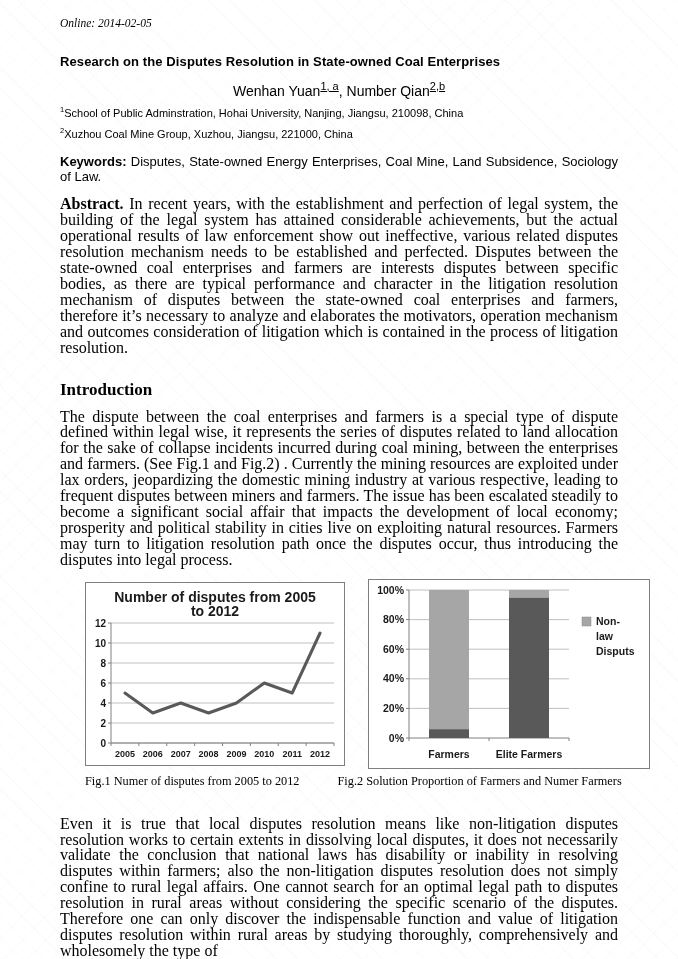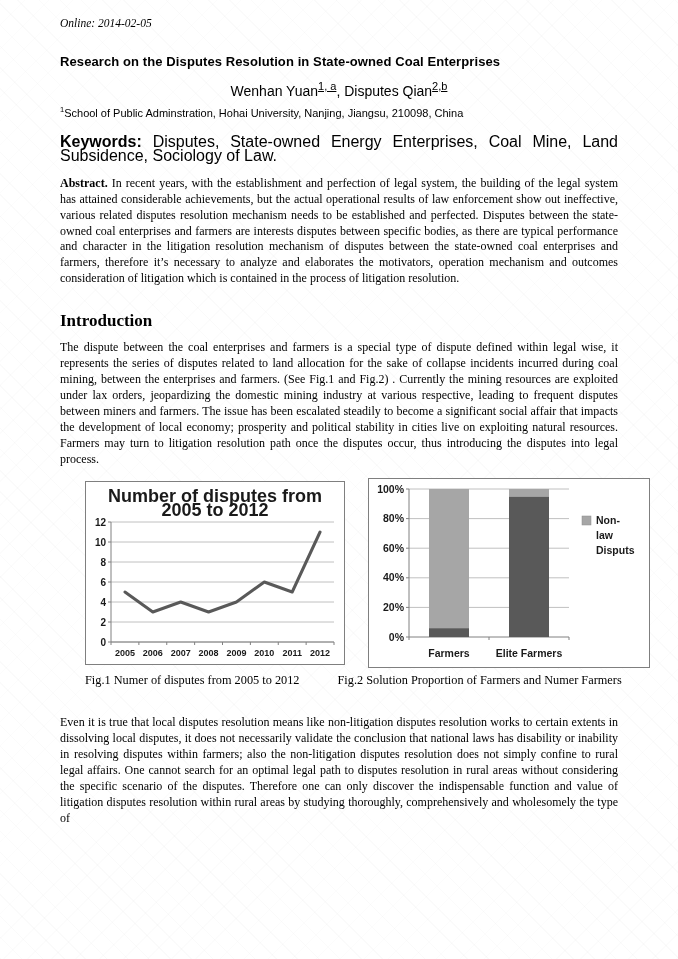--- a/index.html
+++ b/index.html
@@ -39,46 +39,46 @@
   .authors sup{font-size:11px;text-decoration:underline;}
   .affil,.emails{
     margin-top:7px;text-align:left;
     font-family:Liberation Sans, sans-serif;
     font-size:11px;
   }
   .affil sup,.emails sup{font-size:7.5px;}
   .keywords{
     margin:16px 0 12px 0;
     font-family:"Liberation Sans", sans-serif;
-    font-size:16px;line-height:14.5px;
+    font-size:13px;line-height:14.5px;
     text-align:justify;
   }
   .keywords b{font-weight:bold;}
   .body-text{
     margin:9px 0 0 0;
-    font-size:12px;line-height:15.9px;
+    font-size:16px;line-height:15.9px;
     text-align:justify;
   }
   .body-text b{font-weight:bold;}
   .sec-heading{
     margin:24px 0 0 0;
     font-size:17px;font-weight:bold;
     font-family:"Liberation Serif", serif;
   }
   .figures-row{
     display:flex;align-items:flex-start;
     margin:11px 0 0 25px;gap:23px;
   }
   .figbox{border:1px solid #7f7f7f;background:#fff;box-sizing:border-box;}
   .figbox.f1{width:260px;height:184px;margin-top:3px;}
   .figbox.f2{width:282px;height:190px;}
   .fig1-title{
     padding-top:7px;margin:0 auto;width:215px;
     font-family:"Liberation Sans", sans-serif;
-    font-size:18px;font-weight:bold;line-height:14px;
+    font-size:14px;font-weight:bold;line-height:14px;
     text-align:center;color:#1a1a1a;
   }
   .captions{display:flex;margin:5px 0 0 25px;gap:38px;}
   .cap{
     font-size:12.3px;text-align:center;white-space:nowrap;
     font-family:"Liberation Serif", serif;
   }
   .cap.c1{width:260px;}
   .cap.c2{width:282px;}
   .closing{margin-top:27px;}
@@ -92,24 +92,25 @@
 
 <div class="page">
 
   <header class="hdr">
     <div class="hdr-right">Online: 2014-02-05</div>
   </header>
 
   <h1 class="title">Research on the Disputes Resolution in State-owned Coal Enterprises</h1>
 
   <div class="authors"><span>Wenhan Yuan</span><sup>1, a</sup><span>,</span>
-    <span>Disputes Qian</span><sup>2,b</sup></div>
+    <span>Number Qian</span><sup>2,b</sup></div>
 
   <div class="affil"><sup>1</sup><span>School of Public Adminstration, Hohai University, Nanjing, Jiangsu, 210098, China</span></div>
 
+  <div class="affil"><sup>2</sup><span>Xuzhou Coal Mine Group, Xuzhou, Jiangsu, 221000, China</span></div>
 
 
   <p class="keywords"><b>Keywords:</b><span> Disputes, State-owned Energy Enterprises, Coal Mine, Land Subsidence, Sociology of Law.</span></p>
 
   <p class="body-text"><b>Abstract.</b><span> In recent years, with the establishment and perfection of legal system, the building of the legal system has attained considerable achievements, but the actual operational results of law enforcement show out ineffective, various related disputes resolution mechanism needs to be established and perfected. Disputes between the state-owned coal enterprises and farmers are interests disputes between specific bodies, as there are typical performance and character in the litigation resolution mechanism of disputes between the state-owned coal enterprises and farmers, therefore it’s necessary to analyze and elaborates the motivators, operation mechanism and outcomes consideration of litigation which is contained in the process of litigation resolution.</span></p>
 
   <h2 class="sec-heading">Introduction</h2>
 
   <p class="body-text">The dispute between the coal enterprises and farmers is a special type of dispute defined within legal wise, it represents the series of disputes related to land allocation for the sake of collapse incidents incurred during coal mining, between the enterprises and farmers. (See Fig.1 and Fig.2) . Currently the mining resources are exploited under lax orders, jeopardizing the domestic mining industry at various respective, leading to frequent disputes between miners and farmers. The issue has been escalated steadily to become a significant social affair that impacts the development of local economy; prosperity and political stability in cities live on exploiting natural resources. Farmers may turn to litigation resolution path once the disputes occur, thus introducing the disputes into legal process.</p>
 

